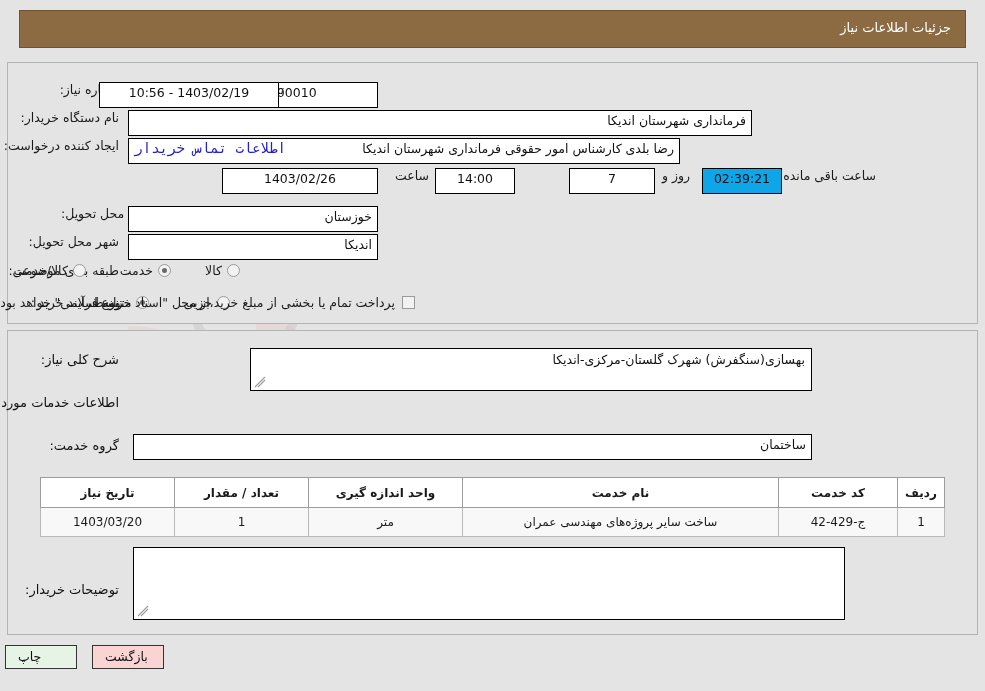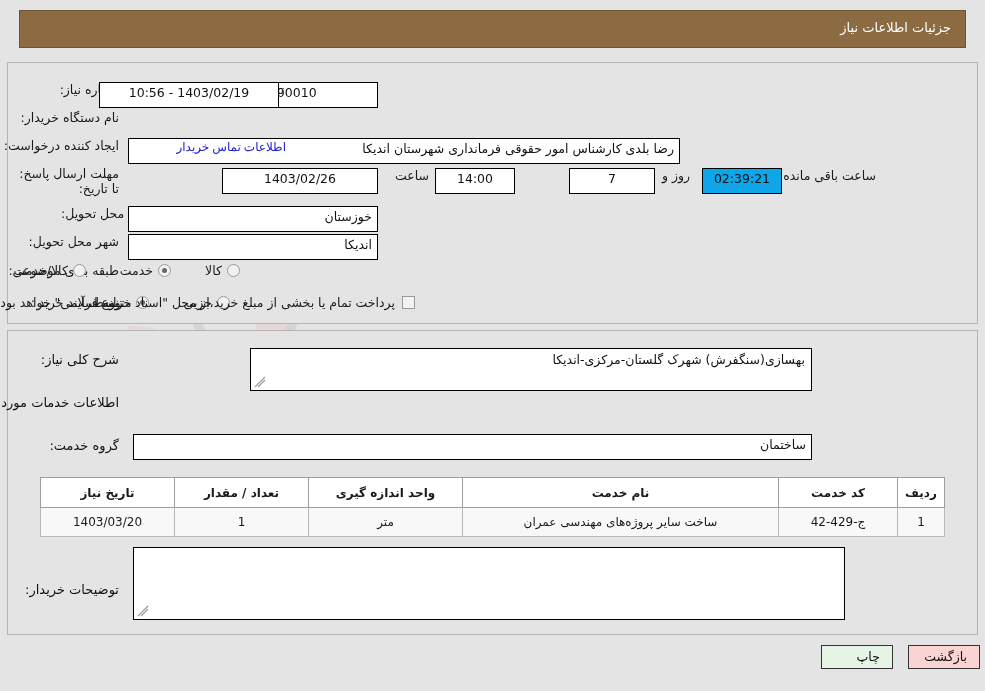--- a/index.html
+++ b/index.html
@@ -113,23 +113,23 @@
     padding: 0 5px;
     text-align: center;
     overflow: hidden;
     white-space: nowrap;
   }
   .fld.rt { text-align: right; }
   .fld.num { direction: ltr; text-align: center; }
   .fld.yellow { background: #0ea5e9; }
 
   .link {
-    font-size: 12px;
+    font-size: 14px;
     color: #2020c8;
-    font-family: Liberation Serif, serif;
+    font-family: Liberation Mono, monospace;
     white-space: nowrap;
     cursor: pointer;
   }
 
   
   .radio {
     display: inline-block;
     width: 13px;
     height: 13px;
     border-radius: 50%;
@@ -229,21 +229,21 @@
     padding: 0 4px;
   }
   td.ltr { direction: ltr; }
 
   
   .btnbar {
     position: absolute;
     left: 0;
     top: 645px;
     width: 985px;
-    text-align: right;
+    text-align: left;
     z-index: 4;
     direction: ltr;
   }
   .btn {
     display: inline-block;
     box-sizing: border-box;
     border: 1px solid #333333;
     font-size: 12.5px;
     font-family: "DejaVu Sans", sans-serif;
     color: #111;
@@ -285,32 +285,30 @@
   <div class="fld num" style="position:absolute; right:607px; top:82px; width:250px; z-index:4;">1103094780000010</div>
 
   <div class="row" style="right:701px; top:82px;">
     <span class="lbl">تاریخ و ساعت اعلان عمومی:</span>
   </div>
   <div class="fld num" style="position:absolute; right:706px; top:82px; width:180px; z-index:4;">10:56 - 1403/02/19</div>
 
   <div class="row" style="right:866px; top:110px;">
     <span class="lbl">نام دستگاه خریدار:</span>
   </div>
+  <div class="fld rt" style="position:absolute; right:233px; top:110px; width:624px; z-index:4;">فرمانداری شهرستان اندیکا</div>
 
   <div class="row" style="right:866px; top:138px;">
     <span class="lbl">ایجاد کننده درخواست:</span>
   </div>
   <div class="fld rt" style="position:absolute; right:305px; top:138px; width:552px; z-index:4;">رضا بلدی کارشناس امور حقوقی فرمانداری شهرستان اندیکا</div>
   <div class="row" style="right:699px; top:140px;">
     <span class="link">اطلاعات تماس خریدار</span>
   </div>
 
-  <div class="row" style="right:866px; top:166px; width:100px; justify-content:flex-start;">
-    <span class="lbl" style="line-height:15px; text-align:right; white-space:normal; width:100px;">مهلت ارسال پاسخ: تا تاریخ:</span>
-  </div>
   <div class="fld num" style="position:absolute; right:607px; top:168px; width:156px; z-index:4;">1403/02/26</div>
   <div class="row" style="right:556px; top:168px;">
     <span class="lbl">ساعت</span>
   </div>
   <div class="fld num" style="position:absolute; right:470px; top:168px; width:80px; z-index:4;">14:00</div>
   <div class="fld num" style="position:absolute; right:330px; top:168px; width:86px; z-index:4;">7</div>
   <div class="row" style="right:295px; top:168px;align-items:flex-end;">
     <span class="lbl">روز و</span>
   </div>
   <div class="fld num yellow" style="position:absolute; right:203px; top:168px; width:80px; z-index:4;">02:39:21</div>

